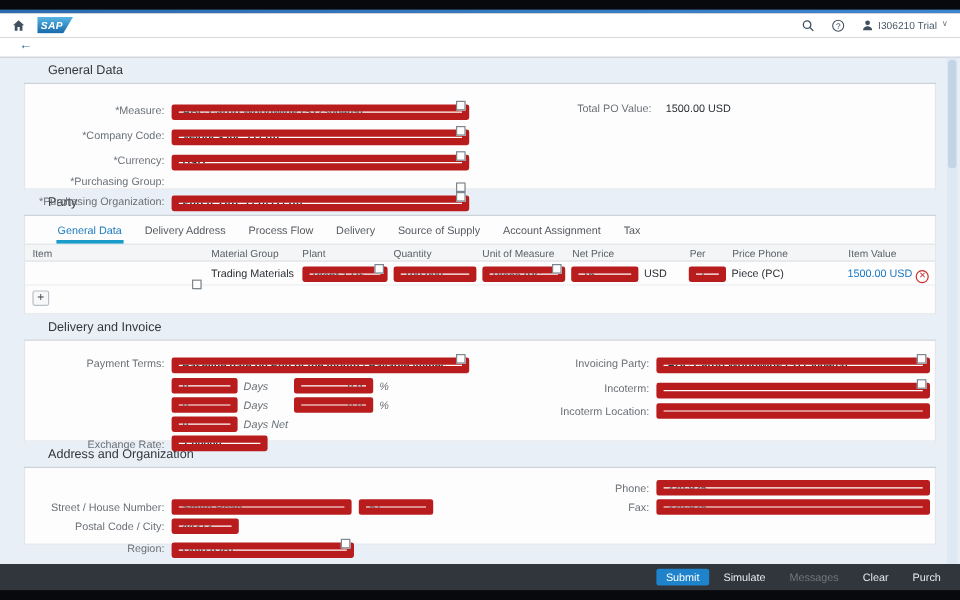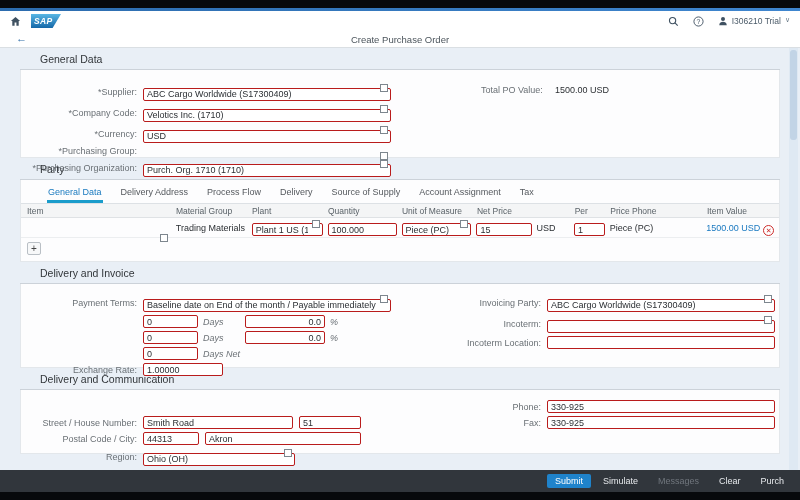--- a/index.html
+++ b/index.html
@@ -25,21 +25,21 @@
   .content{position:absolute;top:48px;left:0;width:800px;height:422px;background:#e9eff6;}
   .scroll-track{position:absolute;top:0;right:2px;width:9px;height:422px;background:#dfe9f3;}
   .scroll-thumb{position:absolute;top:2px;left:1px;width:7px;height:90px;background:#c2d4e6;border-radius:3px;}
 
   .section{margin:0 20px;}
   .sec-head{font-size:10.5px;color:#32363a;padding:5px 0 4px 20px;border-bottom:1px solid #ccd2d9;}
   .panel{position:relative;background:#fdfdfe;border:1px solid #e3e7eb;border-top:none;}
 
   .frow{display:flex;align-items:center;margin-bottom:3px;}
   .flabel{text-align:right;padding-right:6px;font-size:9px;color:#6a7075;white-space:nowrap;}
-  input.fld{height:13px;border:1px solid #b91c1c;border-radius:2px;background:#fff;font-size:9px;color:#2b2f33;padding:0 3px;outline:none;}
+  input.fld{height:13px;border:6px solid #b91c1c;border-radius:2px;background:#fff;font-size:9px;color:#2b2f33;padding:0 3px;outline:none;font-weight:bold;}
   .vhwrap{position:relative;display:inline-block;}
   .vhwrap input{width:100%;padding-right:14px;}
   .vh-icon{position:absolute;right:3px;top:3px;width:6px;height:6px;border:1px solid #7d868e;background:#fff;cursor:pointer;}
   .vh-icon::before{content:"";position:absolute;left:-3px;top:-3px;width:6px;height:6px;border:1px solid #7d868e;background:#fff;}
   .stat{font-size:9px;color:#2b2f33;}
 
   
   .gd-panel{height:88px;padding-top:13px;}
   .gd .flabel{width:122px;}
   .gd .vhwrap{width:248px;}
@@ -61,21 +61,21 @@
   .val-link{font-size:9px;color:#1a79c0;cursor:pointer;white-space:nowrap;}
   .del-btn{display:inline-flex;align-items:center;justify-content:center;width:11px;height:11px;border:1px solid #cc2b2b;border-radius:50%;color:#cc2b2b;font-size:7px;line-height:1;cursor:pointer;background:#fff;}
   .add-btn{display:inline-flex;align-items:center;justify-content:center;width:14px;height:13px;border:1px solid #b9bfc5;border-radius:2px;background:#f7f8f9;color:#444;font-size:10px;margin:4px 0 0 6px;cursor:pointer;}
   .items-panel{padding-bottom:5px;}
 
   
   .di-panel{height:84px;padding-top:10px;}
   .di-left .flabel{width:122px;}
   .pt-input{width:248px;}
   .small-in{width:55px;margin-right:5px;}
-  .mid-in{width:80px;margin-right:5px;text-align:right;}
+  .mid-in{width:66px;margin-right:5px;text-align:right;}
   .unit-lbl{font-size:9px;color:#6a7075;width:42px;font-style:italic;}
   .exch-in{width:80px;}
   .di-right{position:absolute;top:10px;left:438px;}
   .di-right .flabel{width:88px;}
   .di-right .vhwrap,.di-right input.fld{width:228px;}
 
   
   .addr-panel{height:64px;padding-top:26px;}
   .ad-left .flabel{width:122px;}
   .in-street{width:150px;margin-right:6px;}
@@ -131,30 +131,29 @@
             <path d="M1.5 11 C1.5 8 4 7 6 7 C8 7 10.5 8 10.5 11 Z" fill="#3f5161"></path>
           </svg>
         <span>I306210 Trial</span>
         <span class="chev">∨</span>
       </span>
     </div>
   </div>
 
   <div class="titlebar">
     <span class="back-arrow">←</span>
-    <div class="page-title">Create Purchase Order</div>
   </div>
 
   <div class="content">
 
     <div class="section">
       <div class="sec-head">General Data</div>
       <div class="panel gd-panel gd">
         <div class="frow">
-          <span class="flabel">*Supplier:</span>
+          <span class="flabel">*Measure:</span>
           <span class="vhwrap"><input class="fld" readonly="" value="ABC Cargo Worldwide (S17300409)" style=""><span class="vh-icon"></span></span>
         </div>
         <div class="frow">
           <span class="flabel">*Company Code:</span>
           <span class="vhwrap"><input class="fld" readonly="" value="Velotics Inc. (1710)" style=""><span class="vh-icon"></span></span>
         </div>
         <div class="frow">
           <span class="flabel">*Currency:</span>
           <span class="vhwrap"><input class="fld" readonly="" value="USD" style=""><span class="vh-icon"></span></span>
         </div>
@@ -257,31 +256,30 @@
           </div>
           <div class="frow">
             <span class="flabel">Incoterm Location:</span>
             <input class="fld" readonly="" value="" style="">
           </div>
         </div>
       </div>
     </div>
 
     <div class="section">
-      <div class="sec-head">Delivery and Communication</div>
+      <div class="sec-head">Address and Organization</div>
       <div class="panel addr-panel ad-left">
         <div class="frow">
           <span class="flabel">Street / House Number:</span>
           <input class="fld in-street" readonly="" value="Smith Road" style="">
           <input class="fld in-no" readonly="" value="51" style="">
         </div>
         <div class="frow">
           <span class="flabel">Postal Code / City:</span>
           <input class="fld in-zip" readonly="" value="44313" style="">
-          <input class="fld in-city" readonly="" value="Akron" style="">
         </div>
         <div class="frow">
           <span class="flabel">Region:</span>
           <span class="vhwrap"><input class="fld" readonly="" value="Ohio (OH)" style=""><span class="vh-icon"></span></span>
         </div>
         <div class="frow">
           <span class="flabel">Material:</span>
           <span class="vhwrap"><input class="fld" readonly="" value="USA (US)" style=""><span class="vh-icon"></span></span>
         </div>
 

